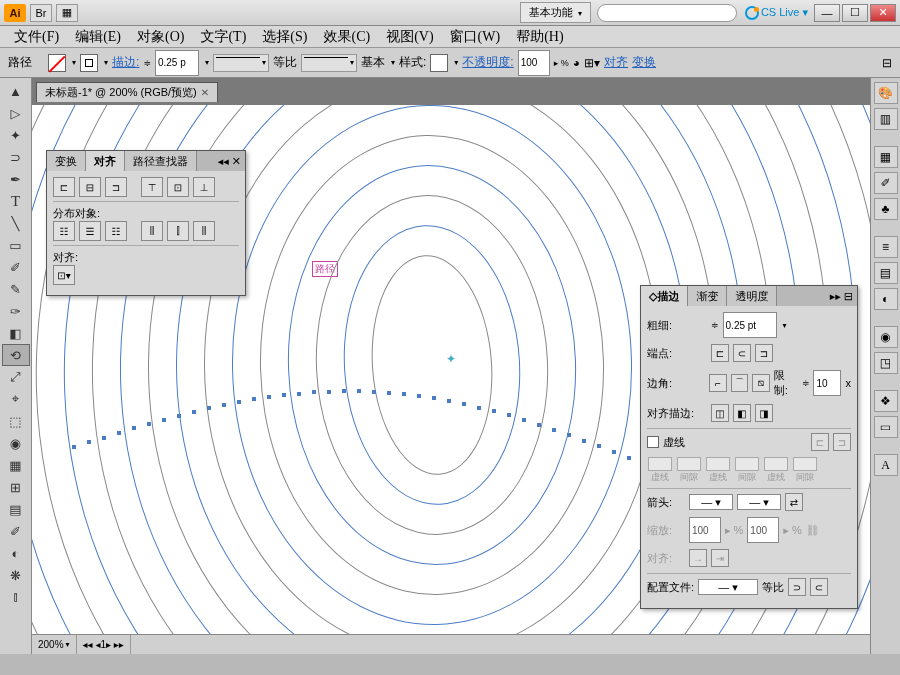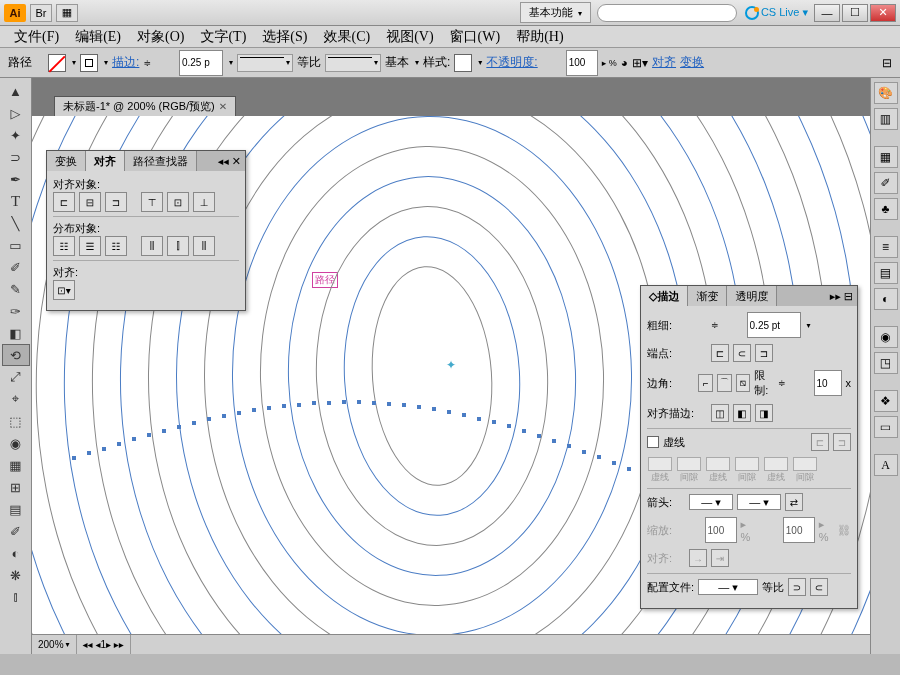--- a/index.html
+++ b/index.html
@@ -25,33 +25,33 @@
 
 
 .controlbar { height: 30px; background: #d0d0d0; display: flex; align-items: center; padding: 0 8px; border-bottom: 1px solid #888; gap: 4px; font-size: 12px; }
 .sel-label { margin-right: 12px; }
 .swatch { width: 18px; height: 18px; border: 1px solid #666; display: inline-block; }
 .swatch.stroke { background: #fff; position: relative; }
 .swatch.stroke::after { content: ""; position: absolute; inset: 4px; background: #fff; border: 1px solid #000; }
 .swatch.none { background: #fff; position: relative; }
 .swatch.none::after { content: ""; position: absolute; width: 140%; height: 2px; background: red; top: 50%; left: -20%; transform: rotate(-45deg); }
 .link-text { color: #2060c0; text-decoration: underline; cursor: pointer; }
-.num-input { width: 44px; height: 26px; border: 1px solid #888; background: #fff; padding: 0 2px; font-size: 10px; margin-left: 24px; }
+.num-input { width: 44px; height: 26px; border: 1px solid #888; background: #fff; padding: 0 2px; font-size: 10px; }
 .dash-sample { width: 44px; height: 12px; border-top: 1px solid #000; display: inline-block; }
 .prof-drop { display: inline-flex; align-items: center; border: 1px solid #999; background: #e0e0e0; padding: 0 2px; height: 18px; }
 .chev { font-size: 8px; margin-left: 2px; }
 
 
 .workspace { display: flex; height: 576px; }
 .tools { width: 32px; background: #d0d0d0; border-right: 1px solid #888; display: flex; flex-direction: column; padding-top: 2px; }
 .tool { width: 28px; height: 22px; margin: 0 auto; display: flex; align-items: center; justify-content: center; font-size: 13px; color: #333; border: 1px solid transparent; }
 .tool.sel { background: #b0b0b0; border: 1px solid #666; }
 
 .canvas-wrap { flex: 1; display: flex; flex-direction: column; background: #888; }
-.doc-tabs { height: 38px; background: #7a7a7a; display: flex; align-items: flex-end; padding-left: 22px; }
+.doc-tabs { height: 27px; background: #7a7a7a; display: flex; align-items: center; padding-left: 4px; }
 .doc-tab { background: #d0d0d0; padding: 2px 8px; font-size: 11px; border: 1px solid #555; border-bottom: none; display: flex; align-items: center; gap: 4px; }
 .doc-tab .x { font-size: 10px; color: #555; }
 .canvas { flex: 1; background: #fff; position: relative; overflow: hidden; }
 .statusbar { height: 20px; background: #d0d0d0; border-top: 1px solid #888; display: flex; align-items: center; font-size: 10px; }
 .status-seg { border-right: 1px solid #999; padding: 0 6px; height: 100%; display: flex; align-items: center; }
 
 .right-panels { width: 30px; background: #ccc; border-left: 1px solid #888; display: flex; flex-direction: column; padding-top: 4px; gap: 4px; }
 .ricon { width: 24px; height: 22px; margin: 0 auto; background: #d8d8d8; border: 1px solid #999; display: flex; align-items: center; justify-content: center; font-size: 12px; }
 .ricon.blank { background: transparent; border: none; height: 8px; }
 .ell { position: absolute; border: 1px solid #888; border-radius: 50%; }
@@ -303,21 +303,20 @@
 </div>
 
 <div class="panel align-panel">
   <div class="panel-tabs">
     <div class="panel-tab">变换</div>
     <div class="panel-tab active">对齐</div>
     <div class="panel-tab">路径查找器</div>
     <div class="panel-close">◂◂ ✕</div>
   </div>
   <div class="panel-body">
-    <div>对齐对象:</div>
     <div class="panel-row">
       <div class="icon-btn">⊏</div>
       <div class="icon-btn">⊟</div>
       <div class="icon-btn">⊐</div>
       <div style="width:6px"></div>
       <div class="icon-btn">⊤</div>
       <div class="icon-btn">⊡</div>
       <div class="icon-btn">⊥</div>
     </div>
     <div class="sep"></div>

